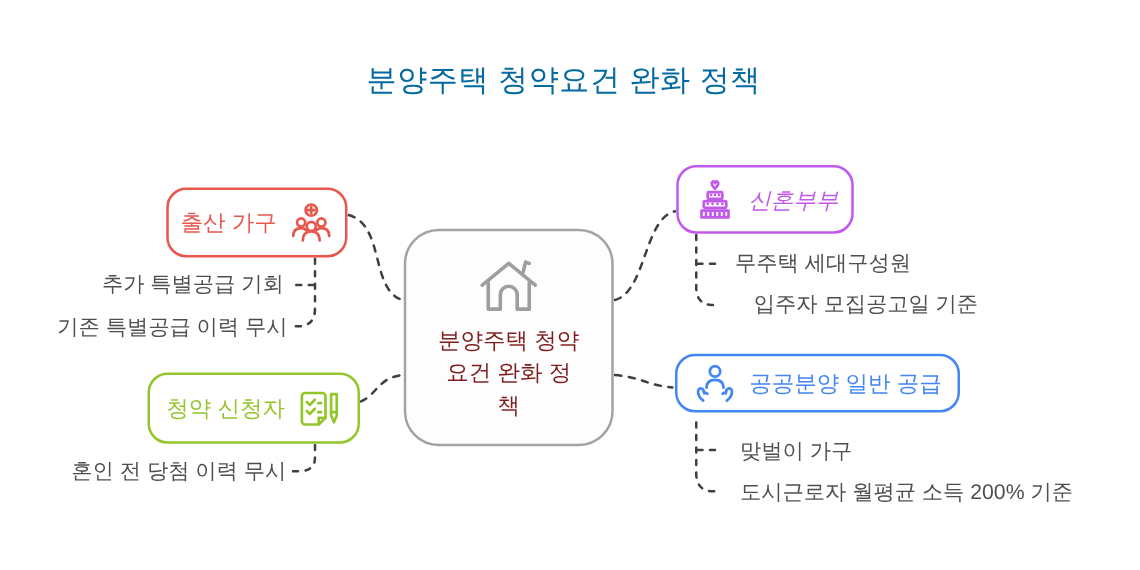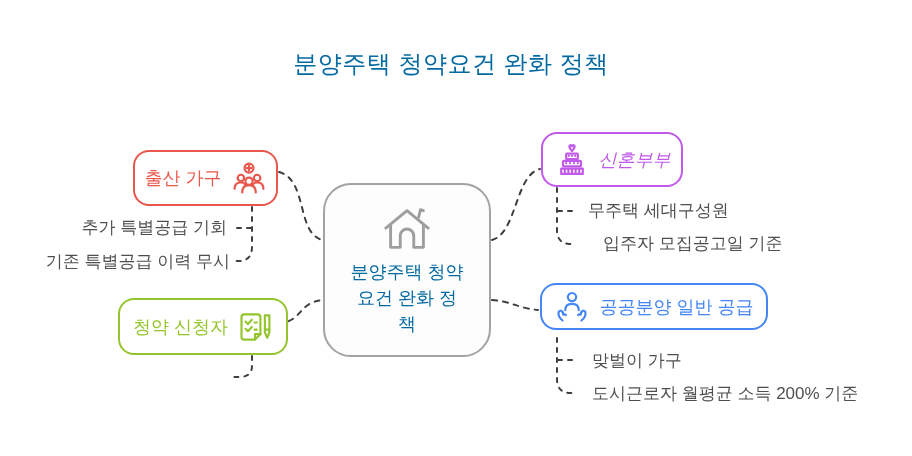--- a/index.html
+++ b/index.html
@@ -15,21 +15,21 @@
   .conn{fill:none;stroke:#3f3f3f;stroke-width:2;stroke-linecap:round;}
   .conn-main{stroke-dasharray:5 6;}
   .conn-child{stroke-dasharray:4 6;}
 
   .center-node{
     position:absolute;left:323px;top:183px;width:168px;height:174px;
     box-sizing:border-box;border:2px solid #a3a3a3;border-radius:28px;background:#fdfdfd;
     display:flex;flex-direction:column;align-items:center;justify-content:center;gap:4px;
   }
   .center-label{
-    color:#0369a1;font-size:18px;line-height:26px;text-align:center;white-space:pre-line;
+    color:#7f1d1d;font-size:18px;line-height:26px;text-align:center;white-space:pre-line;
   }
   .branch{
     position:absolute;box-sizing:border-box;border-width:2px;border-style:solid;
     border-radius:16px;background:#ffffff;display:flex;align-items:center;
     justify-content:center;gap:9px;
   }
   .branch-label{font-size:18px;font-weight:500;white-space:nowrap;}
 
   .branch-birth{left:133px;top:150px;width:145px;height:56px;border-color:#e8564c;align-items:center;}
   .branch-birth .branch-label{color:#e8564c;}
@@ -141,18 +141,19 @@
         <path d="M12.5 23.5 q0 -7 7.5 -7 q7.5 0 7.5 7"></path>
         <path d="M9.5 35 q-5 -4 -4.5 -8.5 q0.4 -3 3 -2.2 q2.3 0.8 2.3 4.2 q1.5 -1 3 0.5"></path>
         <path d="M30.5 35 q5 -4 4.5 -8.5 q-0.4 -3 -3 -2.2 q-2.3 0.8 -2.3 4.2 q-1.5 -1 -3 0.5"></path>
       </svg>
     </span>
     <span class="branch-label">공공분양 일반 공급</span>
   </div>
 
   <div class="leaf leaf-r leaf-1">추가 특별공급 기회</div>
   <div class="leaf leaf-r leaf-2">기존 특별공급 이력 무시</div>
+  <div class="leaf leaf-r leaf-3">혼인 전 당첨 이력 무시</div>
   <div class="leaf leaf-4">무주택 세대구성원</div>
   <div class="leaf leaf-5">입주자 모집공고일 기준</div>
   <div class="leaf leaf-6">맞벌이 가구</div>
   <div class="leaf leaf-7">도시근로자 월평균 소득 200% 기준</div>
 
 </div>
 
 </body></html>

